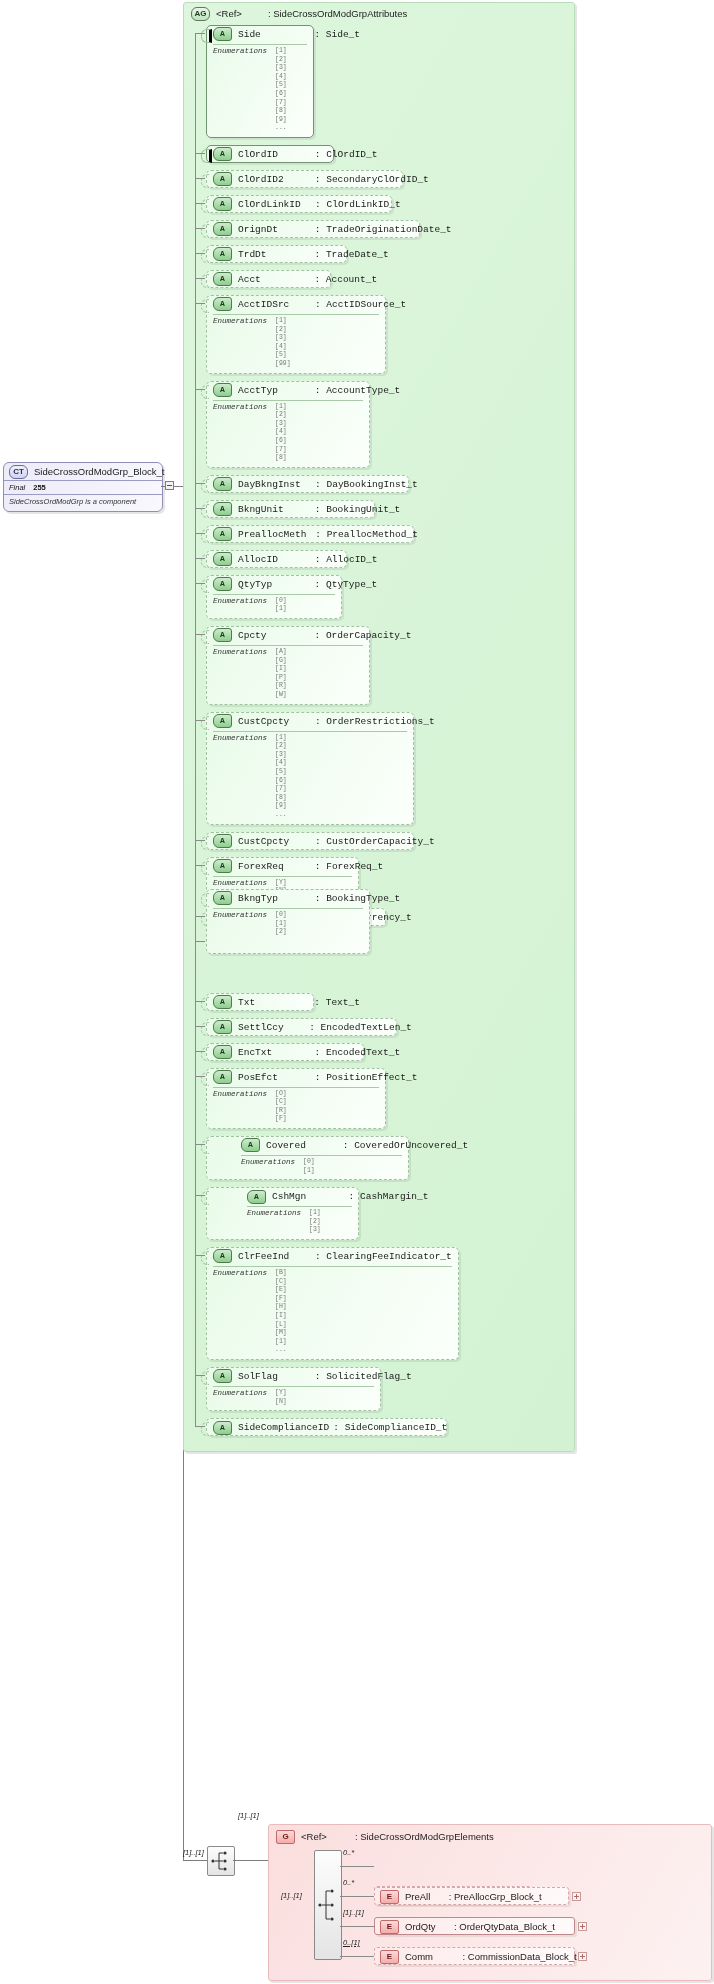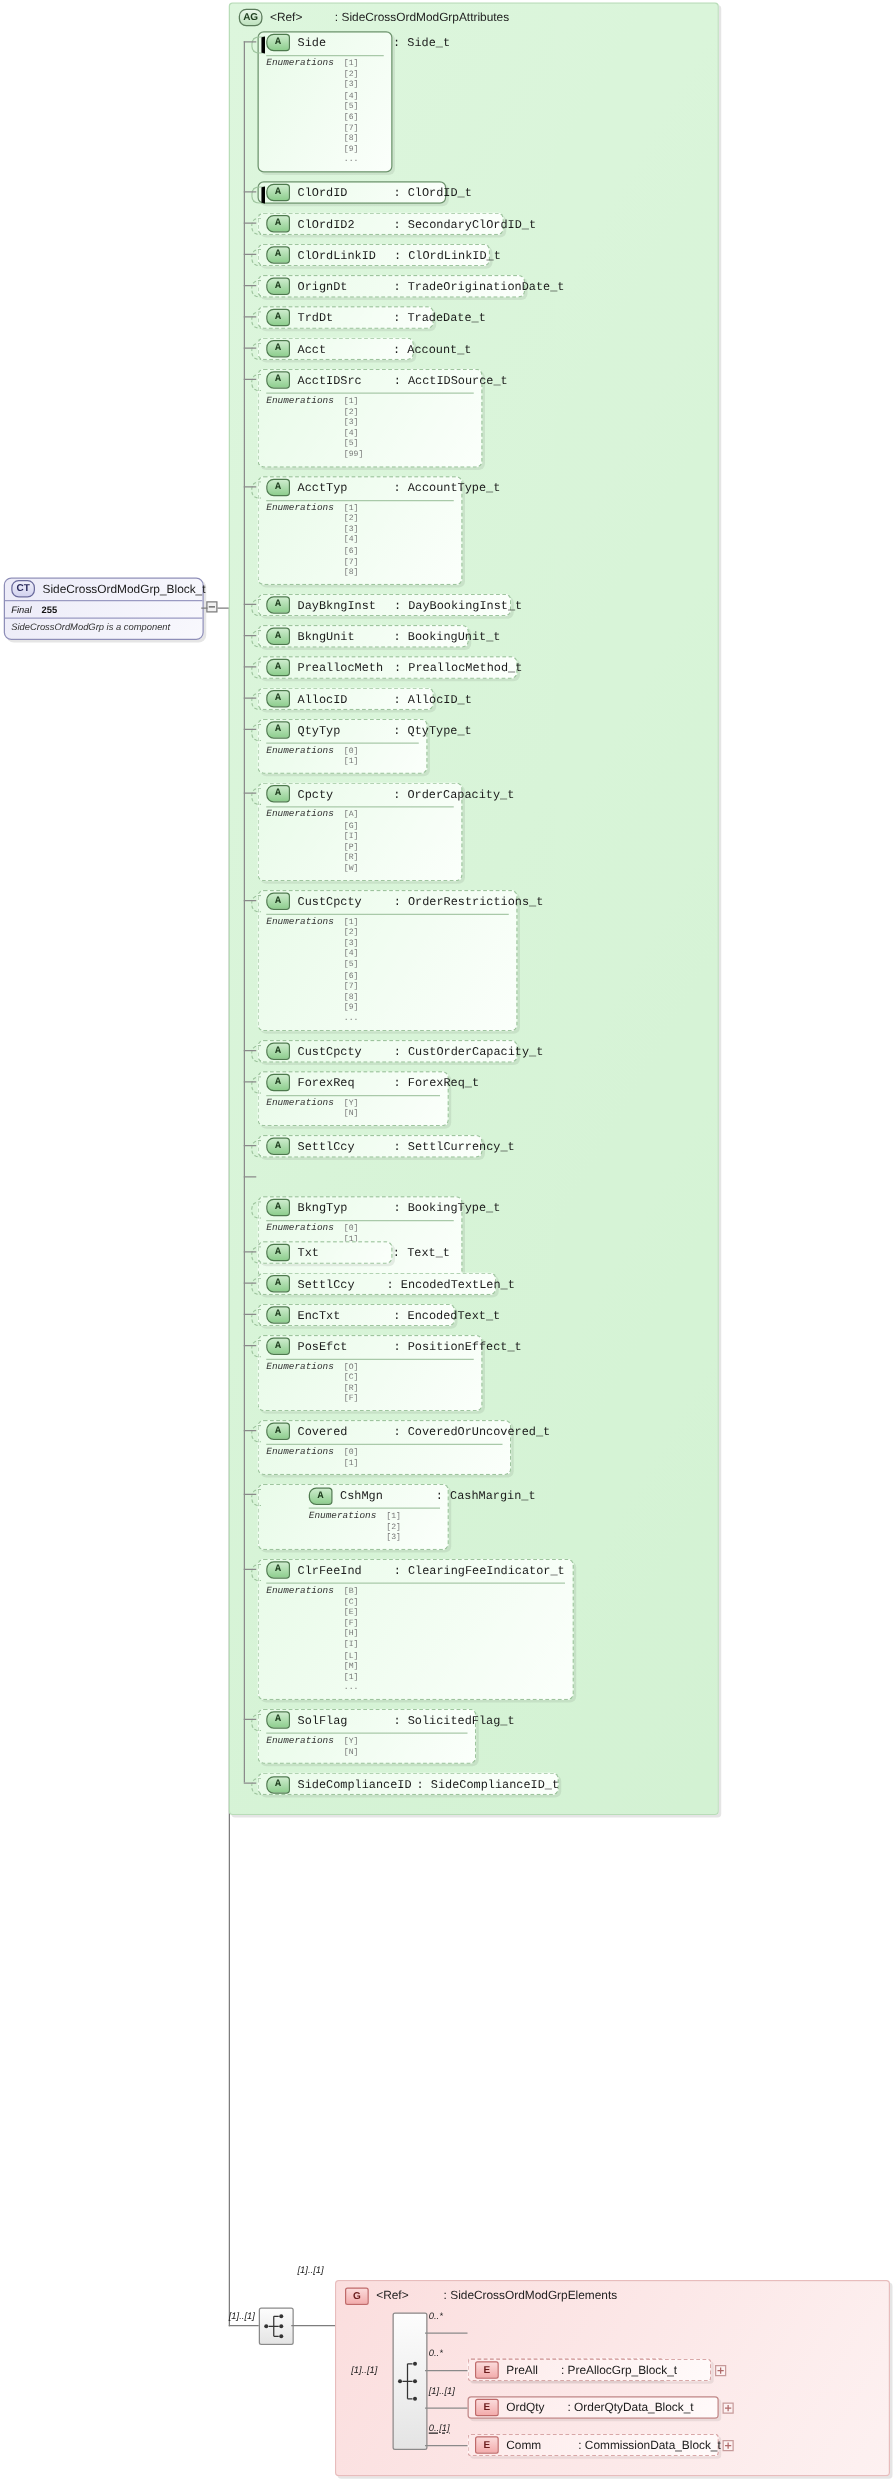--- a/index.html
+++ b/index.html
@@ -183,21 +183,21 @@
               <span>[4]</span>
               <span>[5]</span>
               <span>[6]</span>
               <span>[7]</span>
               <span>[8]</span>
               <span>[9]</span>
               <span>...</span>
             </div>
           </div>
         </div>
-        <div class="attr-box req" style="left: 22px; top: 142px; width: 151px; height: 18px;">
+        <div class="attr-box req" style="left: 22px; top: 142px; width: 128px; height: 18px;">
           <div class="notch" style="border-style: solid;"></div>
           <div class="attr-title"><span class="kind-badge attr">A</span><span class="nm">ClOrdID</span><span style="display: inline-block; width: 36.8px;"></span><span class="sep">: </span><span>ClOrdID_t</span></div>
         </div>
         <div class="attr-box" style="left: 22px; top: 167px; width: 197px; height: 18px;">
           <div class="notch"></div>
           <div class="attr-title"><span class="kind-badge attr">A</span><span class="nm">ClOrdID2</span><span style="display: inline-block; width: 31.2px;"></span><span class="sep">: </span><span>SecondaryClOrdID_t</span></div>
         </div>
         <div class="attr-box" style="left: 22px; top: 192px; width: 186px; height: 18px;">
           <div class="notch"></div>
           <div class="attr-title"><span class="kind-badge attr">A</span><span class="nm">ClOrdLinkID</span><span style="display: inline-block; width: 14.4px;"></span><span class="sep">: </span><span>ClOrdLinkID_t</span></div>
@@ -318,21 +318,21 @@
             <div class="enum-list">
               <span>[Y]</span>
               <span>[N]</span>
             </div>
           </div>
         </div>
         <div class="attr-box" style="left: 22px; top: 904.8px; width: 180px; height: 18px;">
           <div class="notch"></div>
           <div class="attr-title"><span class="kind-badge attr">A</span><span class="nm">SettlCcy</span><span style="display: inline-block; width: 31.2px;"></span><span class="sep">: </span><span>SettlCurrency_t</span></div>
         </div>
-        <div class="attr-box" style="left: 22px; top: 954px; width: 164px; height: 65px;">
+        <div class="attr-box" style="left: 22px; top: 886px; width: 164px; height: 65px;">
           <div class="notch"></div>
           <div class="attr-title"><span class="kind-badge attr">A</span><span class="nm">BkngTyp</span><span style="display: inline-block; width: 36.8px;"></span><span class="sep">: </span><span>BookingType_t</span></div>
           <div class="enum-wrap">
             <div class="enum-label">Enumerations</div>
             <div class="enum-list">
               <span>[0]</span>
               <span>[1]</span>
               <span>[2]</span>
             </div>
           </div>
@@ -355,21 +355,21 @@
           <div class="enum-wrap">
             <div class="enum-label">Enumerations</div>
             <div class="enum-list">
               <span>[O]</span>
               <span>[C]</span>
               <span>[R]</span>
               <span>[F]</span>
             </div>
           </div>
         </div>
-        <div class="attr-box" style="left: 22px; top: 1133px; width: 203px; height: 44.2px;">
+        <div class="attr-box" style="left: 22px; top: 1133px; width: 203px; height: 44.2px; padding-left: 28px;">
           <div class="notch"></div>
           <div class="attr-title"><span class="kind-badge attr">A</span><span class="nm">Covered</span><span style="display: inline-block; width: 36.8px;"></span><span class="sep">: </span><span>CoveredOrUncovered_t</span></div>
           <div class="enum-wrap">
             <div class="enum-label">Enumerations</div>
             <div class="enum-list">
               <span>[0]</span>
               <span>[1]</span>
             </div>
           </div>
         </div>

